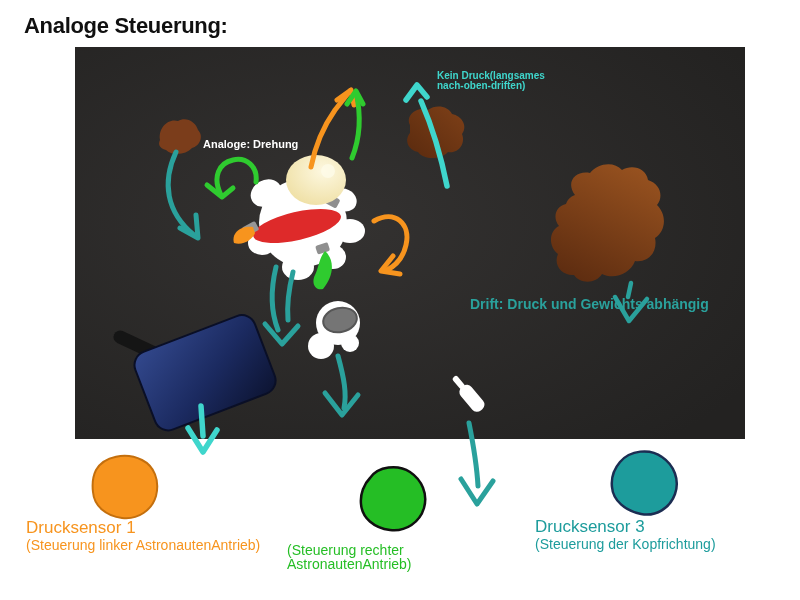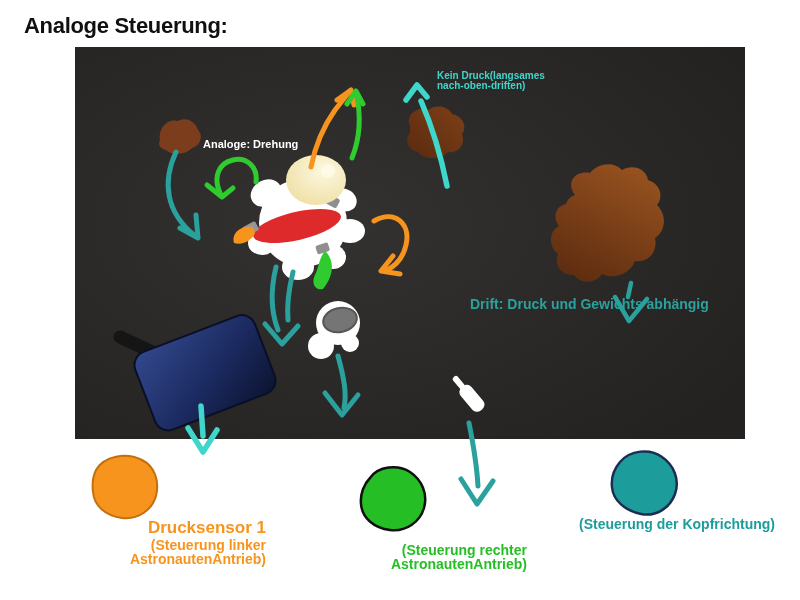--- a/index.html
+++ b/index.html
@@ -5,21 +5,21 @@
   *{margin:0;padding:0;box-sizing:border-box}
   html,body{width:800px;height:600px;background:#fff;font-family:"Liberation Sans",sans-serif;overflow:hidden}
   .stage{position:relative;width:800px;height:600px;background:#fff}
   svg.scene{position:absolute;left:0;top:0;display:block}
   .title{position:absolute;left:24px;top:13px;font-size:22px;font-weight:bold;color:#101010;letter-spacing:-.3px}
   .lbl{position:absolute;font-weight:bold;white-space:pre-line}
   .lbl-together{left:286px;top:55px;color:#ffffff;font-size:10.5px;line-height:13px}
   .lbl-nopress{left:437px;top:71px;color:var(--cyan);font-size:10px;line-height:10px}
   .lbl-single{left:203px;top:138px;color:#ffffff;font-size:11px}
   .lbl-drift{left:470px;top:296px;color:var(--teal);font-size:14px}
-  .sensor{position:absolute;width:240px;text-align:right;font-weight:bold}
+  .sensor{position:absolute;width:240px;text-align:left;font-weight:normal}
   .sensor .name{font-size:17px;line-height:20px}
   .sensor .desc{font-size:14px;line-height:14px}
   .sensor1{left:26px;top:518px}
   .sensor2{left:287px;top:543px}
   .sensor3{left:535px;top:517px}
   .st-teal{stroke:var(--teal)}
   .st-cyan{stroke:var(--cyan)}
   .st-orange{stroke:var(--orange)}
   .st-green{stroke:var(--green)}
   .arrow{fill:none;stroke-width:5;stroke-linecap:round;stroke-linejoin:round}
@@ -157,16 +157,17 @@
   <div class="lbl lbl-drift">Drift: Druck und Gewichts abhängig</div>
 
   <div class="sensor sensor1">
     <div class="name" style="color: rgb(247, 148, 30);">Drucksensor 1</div>
     <div class="desc" style="color: rgb(247, 148, 30);">(Steuerung linker AstronautenAntrieb)</div>
   </div>
   <div class="sensor sensor2">
     <div class="desc" style="color: rgb(37, 190, 37);">(Steuerung rechter AstronautenAntrieb)</div>
   </div>
   <div class="sensor sensor3">
+    <div class="name" style="color: rgb(29, 156, 156);">Drucksensor 3</div>
     <div class="desc" style="color: rgb(29, 156, 156);">(Steuerung der Kopfrichtung)</div>
   </div>
 
 </div>
 
 </body></html>

